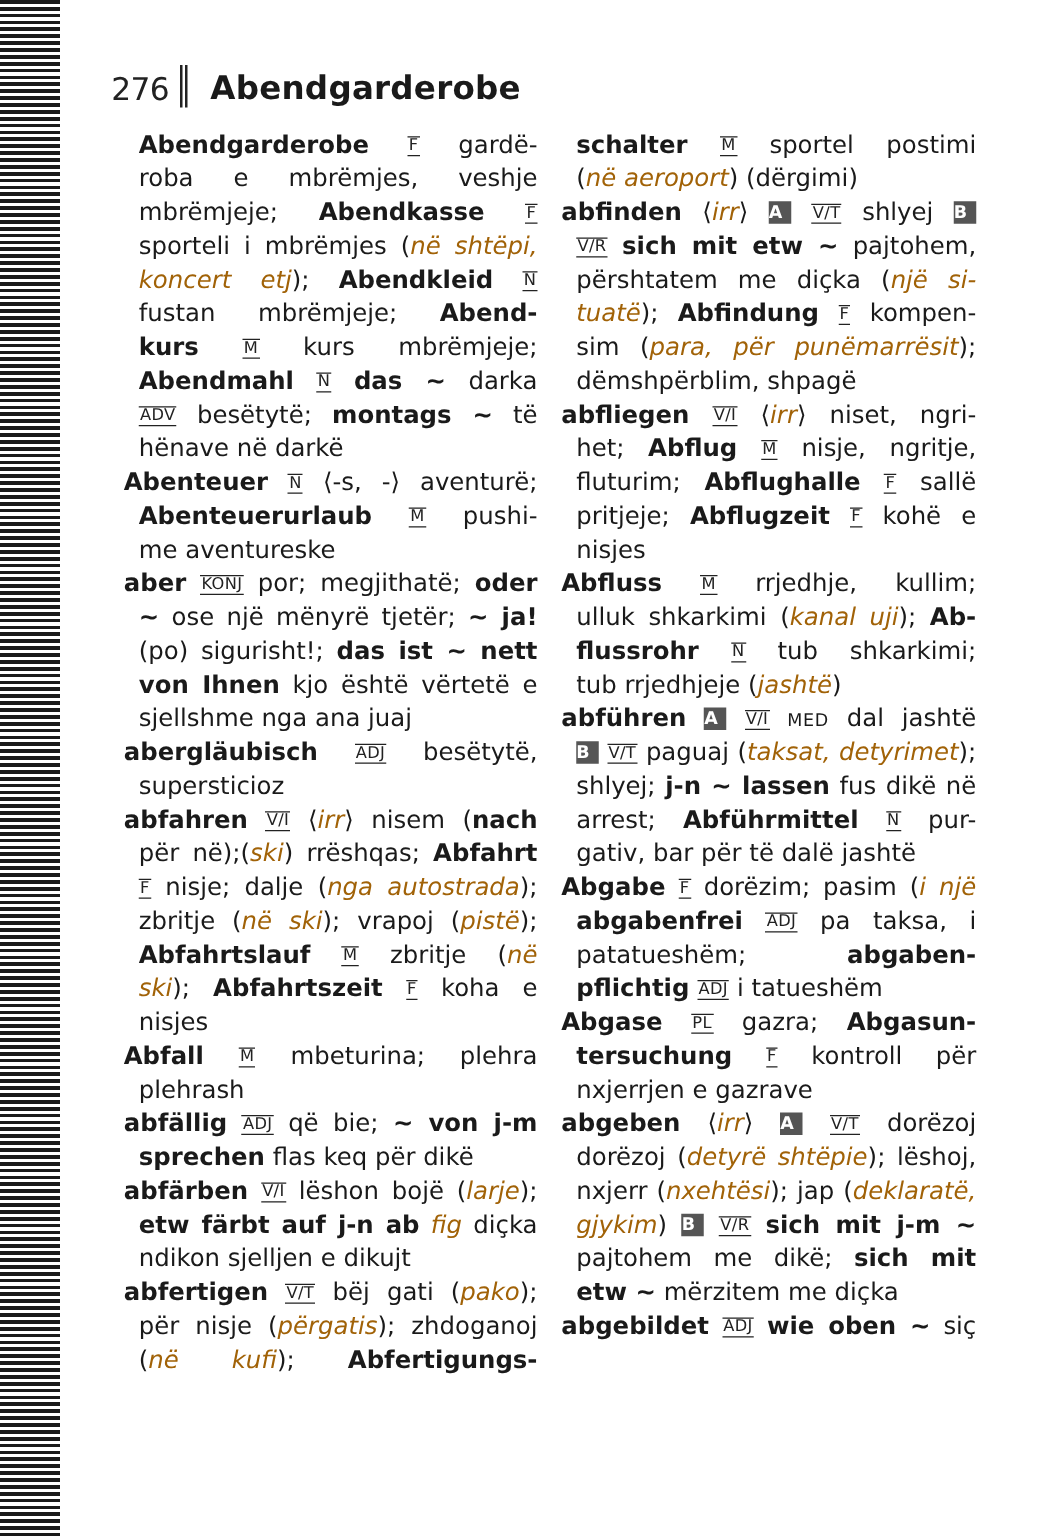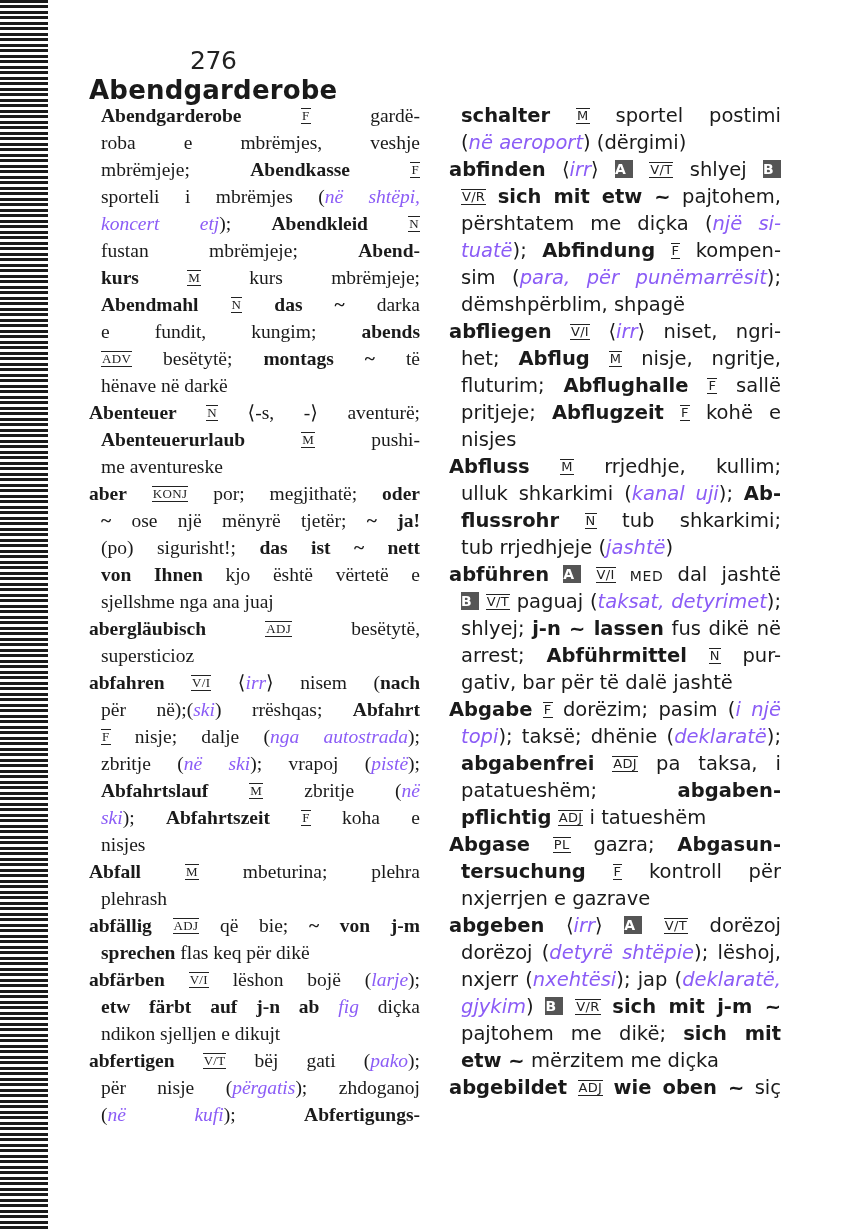--- a/index.html
+++ b/index.html
@@ -1,33 +1,33 @@
 <!DOCTYPE html>
 <html><head>
 <meta charset="utf-8">
 <style>
   html, body { margin: 0; padding: 0; background: #ffffff; }
   body { width: 851px; height: 1229px; position: relative; overflow: hidden;
          font-family: "DejaVu Sans", sans-serif; color: #1a1a1a; }
   .thumb-stripes { position: absolute; left: 0; top: 0; width: 48px; height: 1229px;
     background: repeating-linear-gradient(to bottom, #1a1a1a 0px, #1a1a1a 3px, #ffffff 3px, #ffffff 5.5px); }
-  .header { position: absolute; left: 89px; top: 46px; height: 40px; display: flex; align-items: center; flex-direction: column; }
+  .header { position: absolute; left: 89px; top: 46px; height: 40px; display: flex; align-items: flex-end; }
   .page-num { font-size: 25px; font-weight: normal; letter-spacing: -0.5px; color: #222; }
   .sep { display: inline-block; width: 6px; height: 34px; margin: 0 18px 0 9px;
          border-left: 2px solid #222; border-right: 2px solid #222; box-sizing: border-box; }
   .running-head { font-size: 26px; font-weight: bold; color: #1a1a1a; letter-spacing: 0.2px; }
   .col { position: absolute; top: 102px; }
-  .col.left { left: 89px; width: 331px; font-family: Liberation Serif, serif; }
+  .col.left { left: 99px; width: 331px; }
   .col.right { left: 449px; width: 332px; }
   .line { height: 27px; line-height: 27px; font-size: 19.5px; white-space: nowrap;
           text-align: justify; text-align-last: justify; overflow: visible; }
   .line.cont { padding-left: 12px; }
   .line.last { text-align-last: left; }
   .seg.b { font-weight: bold; }
-  .seg.i { font-style: italic; color: #8b5cf6; }
+  .seg.i { font-style: italic; color: #a16207; }
   .seg.tag { font-size: 13px; display: inline-block; line-height: 14px; padding: 0 1px;
              border-top: 1.5px solid #222; border-bottom: 1.5px solid #222; vertical-align: 2px;
              letter-spacing: 0.3px; color: #222; }
   .seg.box { display: inline-block; background: #555; color: #fff; font-weight: bold; font-size: 14px;
              width: 18px; height: 18px; line-height: 18px; text-align: center; vertical-align: 2px; }
   .seg.sc { font-size: 14px; letter-spacing: 0.6px; }
 </style>
 </head>
 <body>
 
@@ -41,21 +41,20 @@
 
 <div class="col left">
     <div class="line cont"><span class="seg b">Abendgarderobe</span><span class="seg n"> </span><span class="seg tag">F</span><span class="seg n"> gardë-</span></div>
     <div class="line cont"><span class="seg n">roba e mbrëmjes, veshje</span></div>
     <div class="line cont"><span class="seg n">mbrëmjeje; </span><span class="seg b">Abendkasse</span><span class="seg n"> </span><span class="seg tag">F</span></div>
     <div class="line cont"><span class="seg n">sporteli i mbrëmjes (</span><span class="seg i">në shtëpi,</span></div>
     <div class="line cont"><span class="seg i">koncert etj</span><span class="seg n">); </span><span class="seg b">Abendkleid</span><span class="seg n"> </span><span class="seg tag">N</span></div>
     <div class="line cont"><span class="seg n">fustan mbrëmjeje; </span><span class="seg b">Abend-</span></div>
     <div class="line cont"><span class="seg b">kurs</span><span class="seg n"> </span><span class="seg tag">M</span><span class="seg n"> kurs mbrëmjeje;</span></div>
     <div class="line cont"><span class="seg b">Abendmahl</span><span class="seg n"> </span><span class="seg tag">N</span><span class="seg n"> </span><span class="seg b">das ~</span><span class="seg n"> darka</span></div>
-    <div class="line cont"><span class="seg n">e fundit, kungim; </span><span class="seg b">abends</span></div>
     <div class="line cont"><span class="seg tag">ADV</span><span class="seg n"> besëtytë; </span><span class="seg b">montags ~</span><span class="seg n"> të</span></div>
     <div class="line cont last"><span class="seg n">hënave në darkë</span></div>
     <div class="line"><span class="seg b">Abenteuer</span><span class="seg n"> </span><span class="seg tag">N</span><span class="seg n"> ⟨-s, -⟩ aventurë;</span></div>
     <div class="line cont"><span class="seg b">Abenteuerurlaub</span><span class="seg n"> </span><span class="seg tag">M</span><span class="seg n"> pushi-</span></div>
     <div class="line cont last"><span class="seg n">me aventureske</span></div>
     <div class="line"><span class="seg b">aber</span><span class="seg n"> </span><span class="seg tag">KONJ</span><span class="seg n"> por; megjithatë; </span><span class="seg b">oder</span></div>
     <div class="line cont"><span class="seg b">~</span><span class="seg n"> ose një mënyrë tjetër; </span><span class="seg b">~ ja!</span></div>
     <div class="line cont"><span class="seg n">(po) sigurisht!; </span><span class="seg b">das ist ~ nett</span></div>
     <div class="line cont"><span class="seg b">von Ihnen</span><span class="seg n"> kjo është vërtetë e</span></div>
     <div class="line cont last"><span class="seg n">sjellshme nga ana juaj</span></div>
@@ -96,21 +95,20 @@
     <div class="line"><span class="seg b">Abfluss</span><span class="seg n"> </span><span class="seg tag">M</span><span class="seg n"> rrjedhje, kullim;</span></div>
     <div class="line cont"><span class="seg n">ulluk shkarkimi (</span><span class="seg i">kanal uji</span><span class="seg n">); </span><span class="seg b">Ab-</span></div>
     <div class="line cont"><span class="seg b">flussrohr</span><span class="seg n"> </span><span class="seg tag">N</span><span class="seg n"> tub shkarkimi;</span></div>
     <div class="line cont last"><span class="seg n">tub rrjedhjeje (</span><span class="seg i">jashtë</span><span class="seg n">)</span></div>
     <div class="line"><span class="seg b">abführen</span><span class="seg n"> </span><span class="seg box">A</span><span class="seg n"> </span><span class="seg tag">V/I</span><span class="seg n"> </span><span class="seg sc">MED</span><span class="seg n"> dal jashtë</span></div>
     <div class="line cont"><span class="seg box">B</span><span class="seg n"> </span><span class="seg tag">V/T</span><span class="seg n"> paguaj (</span><span class="seg i">taksat, detyrimet</span><span class="seg n">);</span></div>
     <div class="line cont"><span class="seg n">shlyej; </span><span class="seg b">j-n ~ lassen</span><span class="seg n"> fus dikë në</span></div>
     <div class="line cont"><span class="seg n">arrest; </span><span class="seg b">Abführmittel</span><span class="seg n"> </span><span class="seg tag">N</span><span class="seg n"> pur-</span></div>
     <div class="line cont last"><span class="seg n">gativ, bar për të dalë jashtë</span></div>
     <div class="line"><span class="seg b">Abgabe</span><span class="seg n"> </span><span class="seg tag">F</span><span class="seg n"> dorëzim; pasim (</span><span class="seg i">i një</span></div>
-    <div class="line cont"><span class="seg i">topi</span><span class="seg n">); taksë; dhënie (</span><span class="seg i">deklaratë</span><span class="seg n">);</span></div>
     <div class="line cont"><span class="seg b">abgabenfrei</span><span class="seg n"> </span><span class="seg tag">ADJ</span><span class="seg n"> pa taksa, i</span></div>
     <div class="line cont"><span class="seg n">patatueshëm; </span><span class="seg b">abgaben-</span></div>
     <div class="line cont last"><span class="seg b">pflichtig</span><span class="seg n"> </span><span class="seg tag">ADJ</span><span class="seg n"> i tatueshëm</span></div>
     <div class="line"><span class="seg b">Abgase</span><span class="seg n"> </span><span class="seg tag">PL</span><span class="seg n"> gazra; </span><span class="seg b">Abgasun-</span></div>
     <div class="line cont"><span class="seg b">tersuchung</span><span class="seg n"> </span><span class="seg tag">F</span><span class="seg n"> kontroll për</span></div>
     <div class="line cont last"><span class="seg n">nxjerrjen e gazrave</span></div>
     <div class="line"><span class="seg b">abgeben</span><span class="seg n"> ⟨</span><span class="seg i">irr</span><span class="seg n">⟩ </span><span class="seg box">A</span><span class="seg n"> </span><span class="seg tag">V/T</span><span class="seg n"> dorëzoj</span></div>
     <div class="line cont"><span class="seg n">dorëzoj (</span><span class="seg i">detyrë shtëpie</span><span class="seg n">); lëshoj,</span></div>
     <div class="line cont"><span class="seg n">nxjerr (</span><span class="seg i">nxehtësi</span><span class="seg n">); jap (</span><span class="seg i">deklaratë,</span></div>
     <div class="line cont"><span class="seg i">gjykim</span><span class="seg n">) </span><span class="seg box">B</span><span class="seg n"> </span><span class="seg tag">V/R</span><span class="seg n"> </span><span class="seg b">sich mit j-m ~</span></div>

